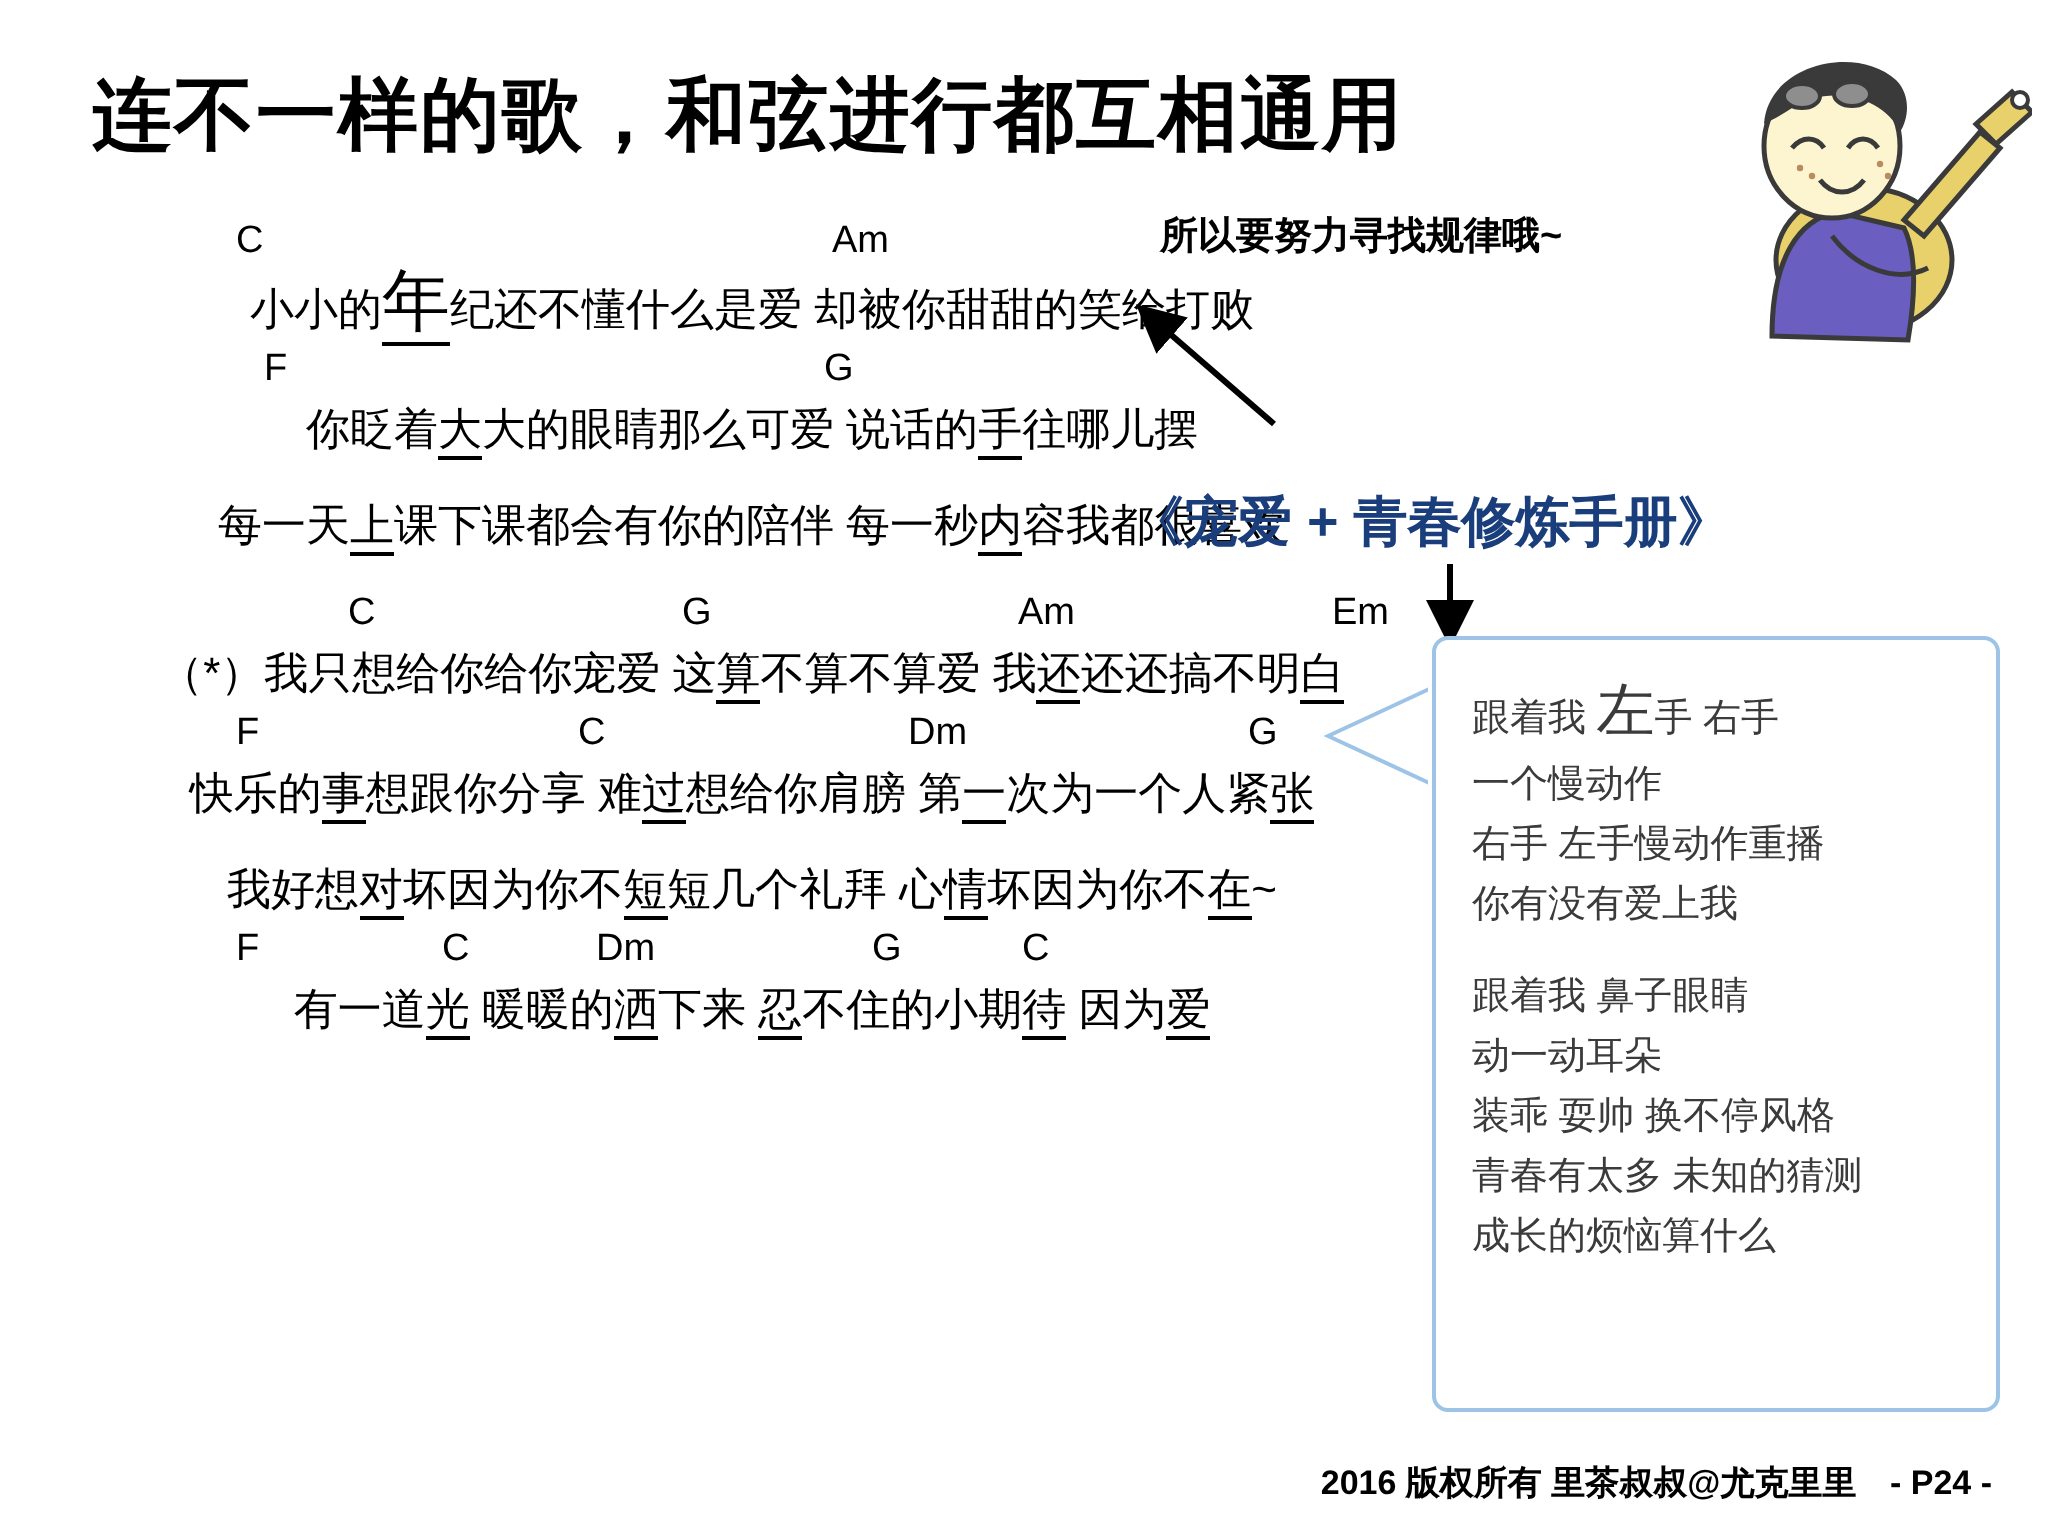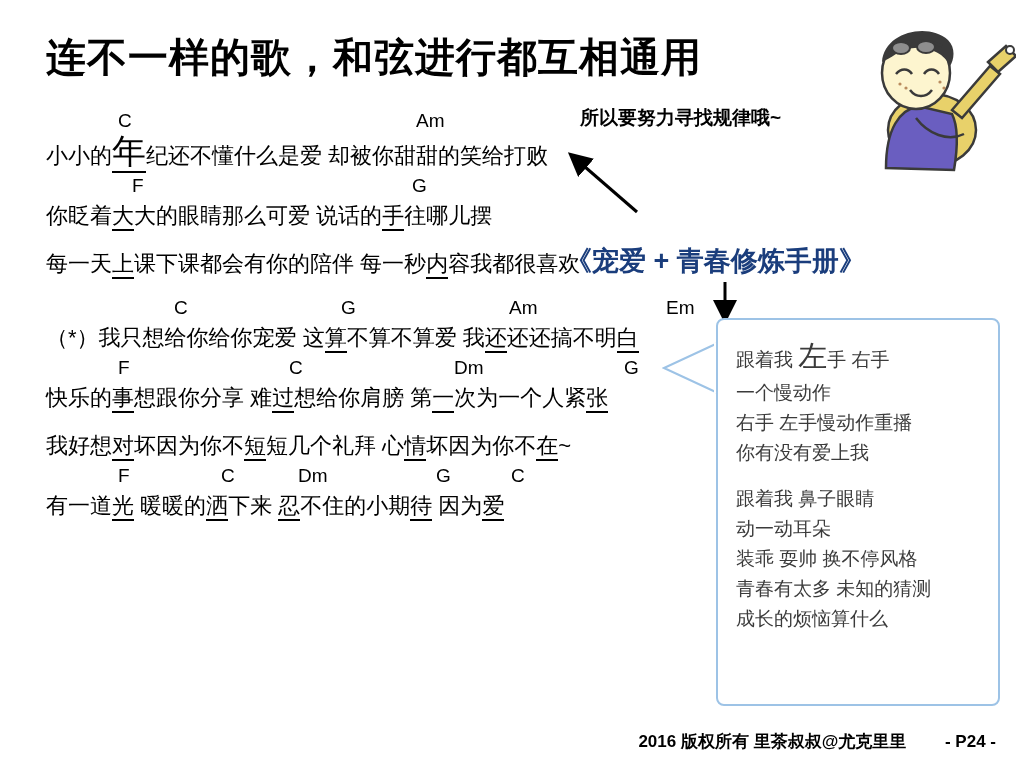--- a/index.html
+++ b/index.html
@@ -58,20 +58,21 @@
   .chordline span.chord {
     position: absolute;
     top: 0;
     white-space: nowrap;
   }
   .textline {
     font-size: 22px;
     line-height: 30px;
     white-space: nowrap;
     margin-bottom: 4px;
+    text-align: center;
   }
   .u {
     border-bottom: 2px solid #000;
     padding-bottom: 1px;
   }
   .big {
     font-size: 34px;
     line-height: 30px;
   }
 
@@ -154,21 +155,21 @@
     top: 730px;
     width: 1024px;
     text-align: right;
     padding-right: 28px;
     box-sizing: border-box;
     font-size: 17px;
     font-weight: bold;
     color: #000;
   }
   .footer .page-num {
-    margin-left: 34px;
+    margin-left: 12px;
   }
 </style>
 </head>
 <body>
 
 <div class="page">
 
   <div class="title">连不一样的歌，和弦进行都互相通用</div>
 
   <div class="mascot">

